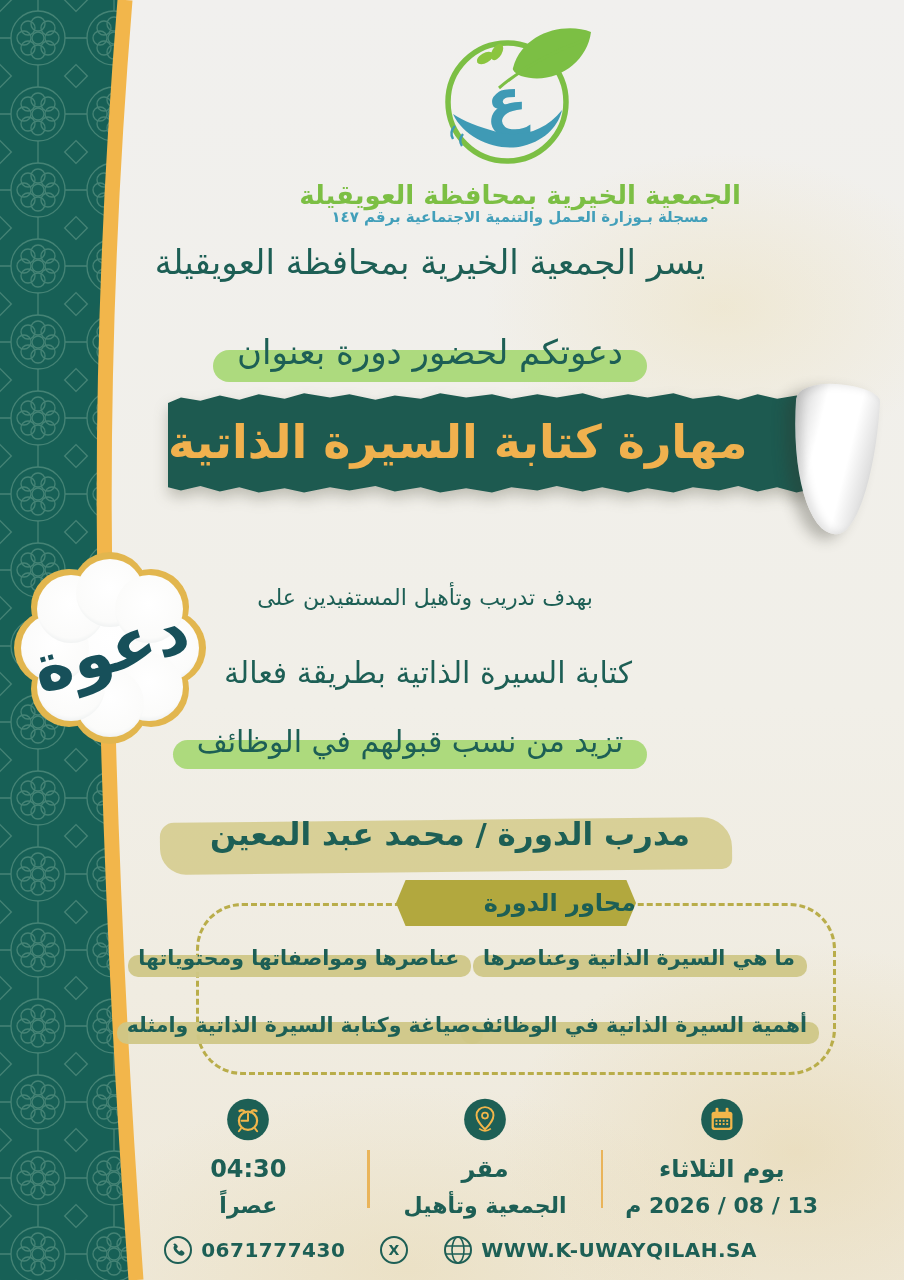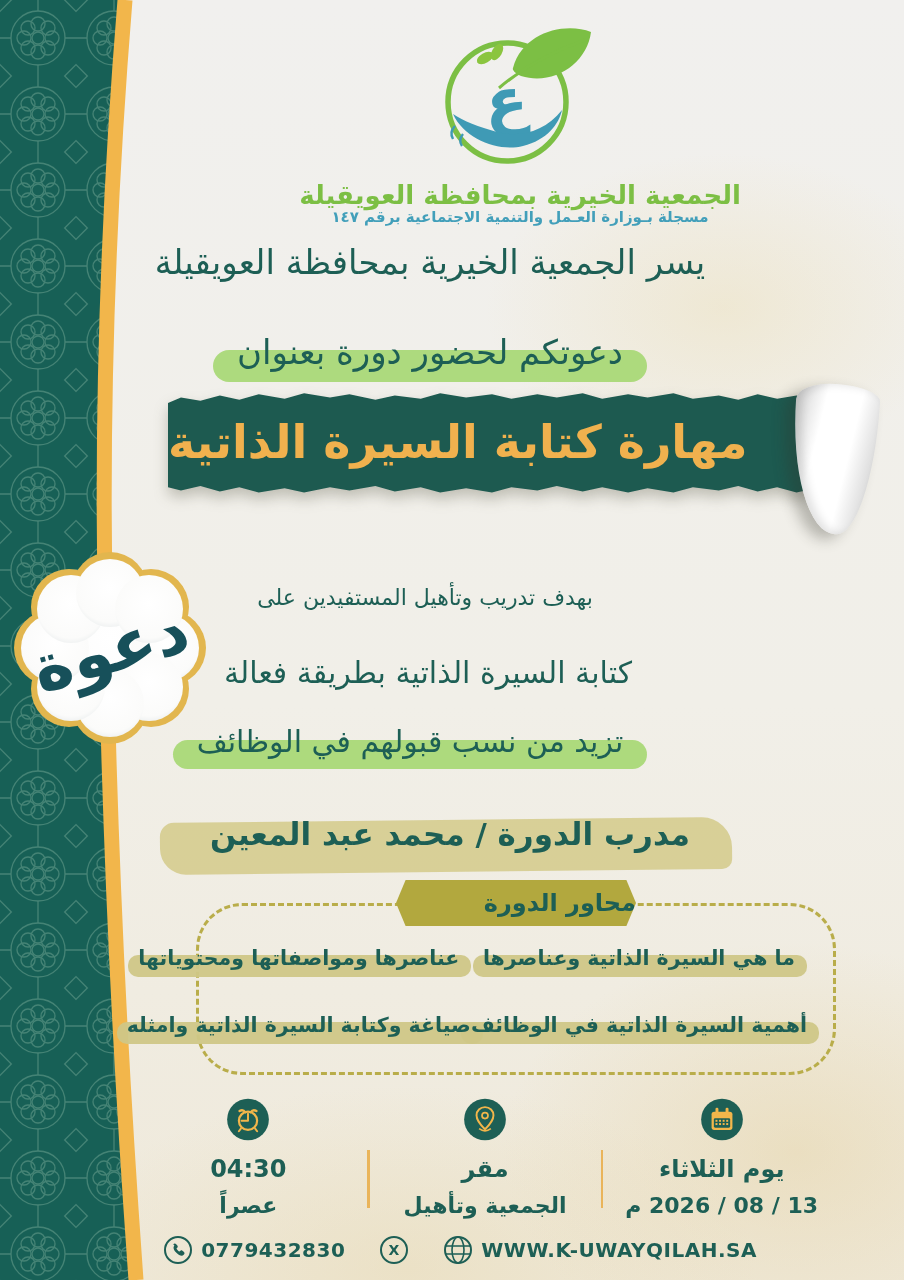--- a/index.html
+++ b/index.html
@@ -253,21 +253,21 @@
     <div class="sched-div d1"></div>
     <div class="sched-div d2"></div>
   </div>
 
   <div class="abs footer">
     <div class="f-item">
       <svg viewBox="0 0 30 30">
         <circle cx="15" cy="15" r="13" fill="none" stroke="#1d5f55" stroke-width="2"></circle>
         <path d="M10.2,9.3 c1.1-1.1 2.2-1.1 3,.0 l1.1,1.3 c.7,.8 .6,1.6 -.2,2.3 l-.7,.6 c.4,1 2.1,2.8 3.1,3.1 l.6-.7 c.7-.8 1.5-.9 2.3-.2 l1.3,1.1 c1.1,.8 1.1,1.9 .0,3 -1.6,1.6 -4.4,.9 -7.3-2 -2.9-2.9 -3.6-5.7 -2-7.3 z" fill="#1d5f55"></path>
       </svg>
-      <span class="f-text">0779432830</span>
+      <span class="f-text">0671777430</span>
     </div>
     <div class="f-item">
       <svg viewBox="0 0 30 30">
         <circle cx="15" cy="15" r="13" fill="none" stroke="#1d5f55" stroke-width="2"></circle>
         <text x="15" y="20" text-anchor="middle" font-size="14" font-weight="bold" fill="#1d5f55" font-family="DejaVu Sans, sans-serif">X</text>
       </svg>
     </div>
     <div class="f-item">
       <svg viewBox="0 0 30 30">
         <circle cx="15" cy="15" r="13" fill="none" stroke="#1d5f55" stroke-width="2"></circle>

